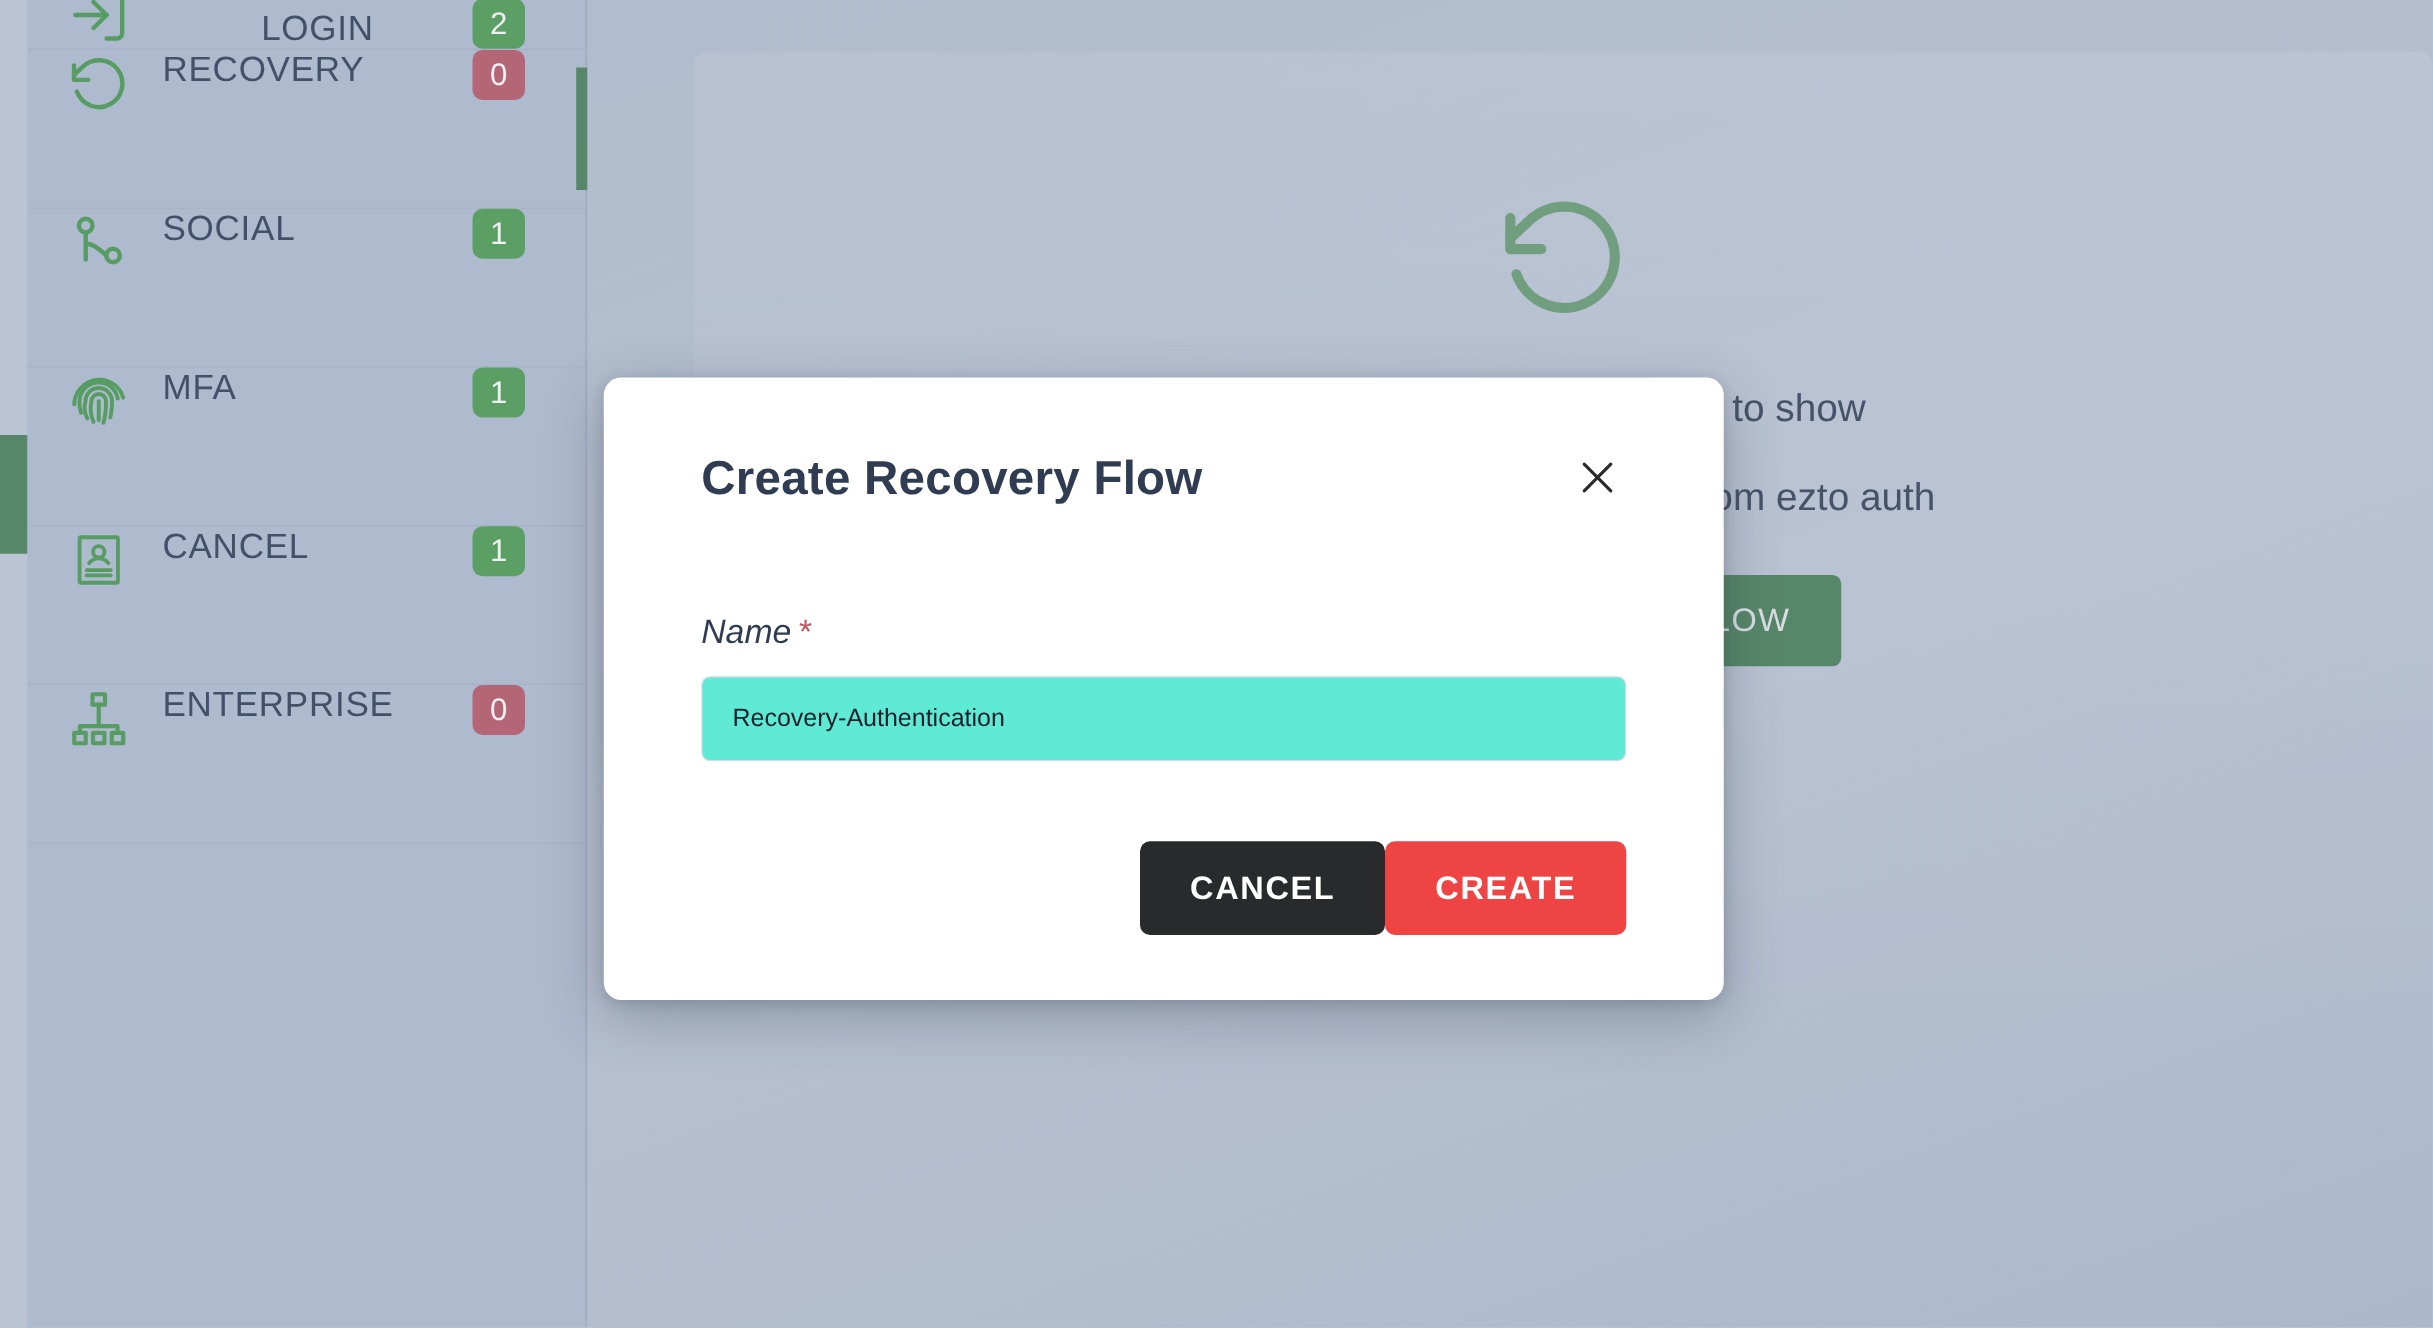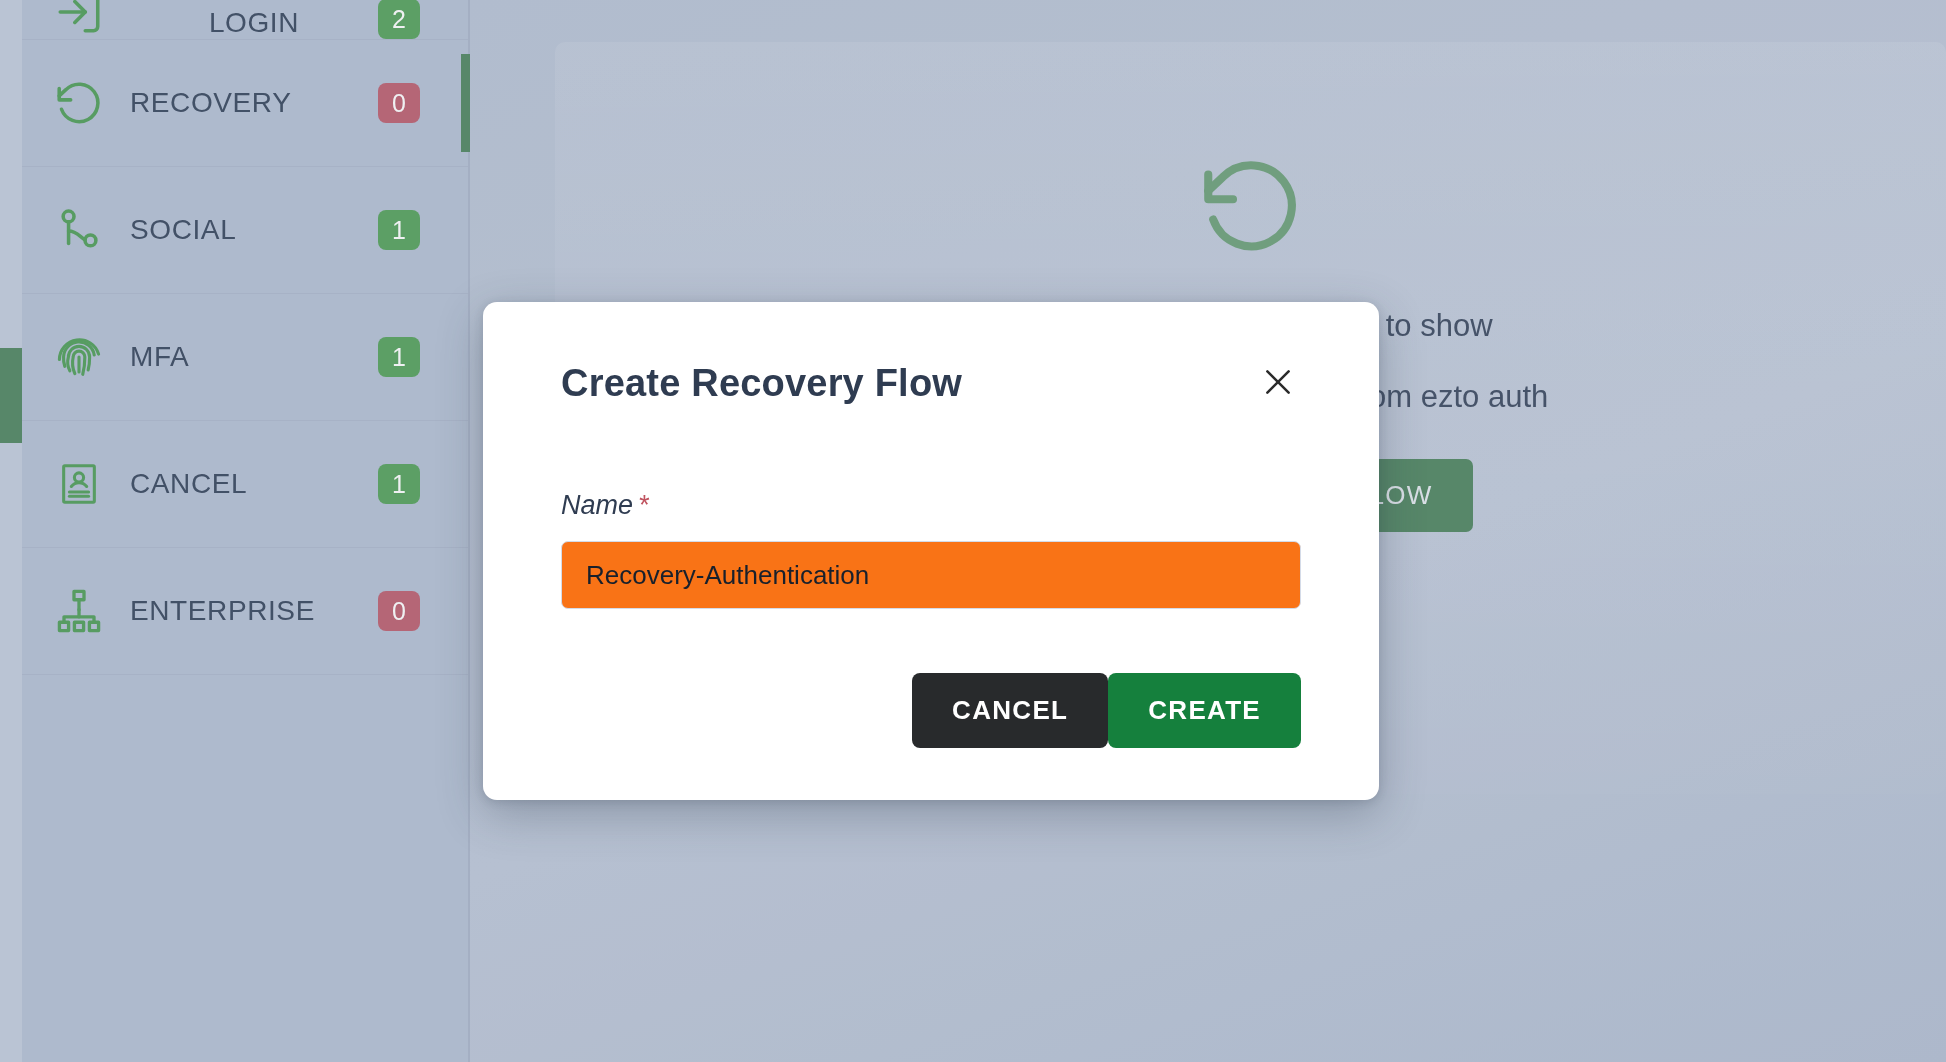--- a/index.html
+++ b/index.html
@@ -42,21 +42,20 @@
     left: 22px; top: 0;
     width: 448px;
     height: 1062px;
     background: #b6c2d5;
     border-right: 2px solid #aab6ca;
   }
   .nav-item {
     position: relative;
     height: 127px;
     display: flex;
-    align-items: center;
     padding-left: 30px;
     border-bottom: 1px solid #aeb9cd;
     cursor: pointer;
   }
   .nav-item.first { height: 40px; border-bottom: 1px solid #aeb9cd; align-items: flex-end; text-align: center; }
   .nav-icon {
     width: 54px;
     height: 54px;
     flex: 0 0 54px;
     display: flex;
@@ -194,25 +193,25 @@
     font-size: 27px;
     color: #2f3c51;
     font-style: italic;
   }
   .req { color: #c0535f; margin-left: 5px; }
   .text-input {
     display: block;
     margin-top: 20px;
     width: 100%;
     height: 68px;
-    background: #f97316;
+    background: #5eead4;
     border: 1px solid #d4dbe8;
     border-radius: 7px;
     padding: 0 24px;
-    font-size: 26px;
+    font-size: 20px;
     color: #18202c;
     font-family: "Liberation Sans", sans-serif;
     outline: none;
   }
   .modal-actions {
     margin-top: 64px;
     display: flex;
     justify-content: flex-end;
   }
   .btn {
@@ -221,21 +220,21 @@
     font-size: 26px;
     letter-spacing: 1.3px;
     font-weight: bold;
     color: #ffffff;
     padding: 0 40px;
     height: 75px;
     cursor: pointer;
     font-family: "Liberation Sans", sans-serif;
   }
   .btn-cancel { background: #282a2c; }
-  .btn-create { background: #15803d; text-align: center; }
+  .btn-create { background: #ef4444; text-align: center; }
 </style>
 </head>
 <body>
 
 <div id="app">
 
   <div class="left-rail">
     <div class="rail-active"></div>
   </div>
 

